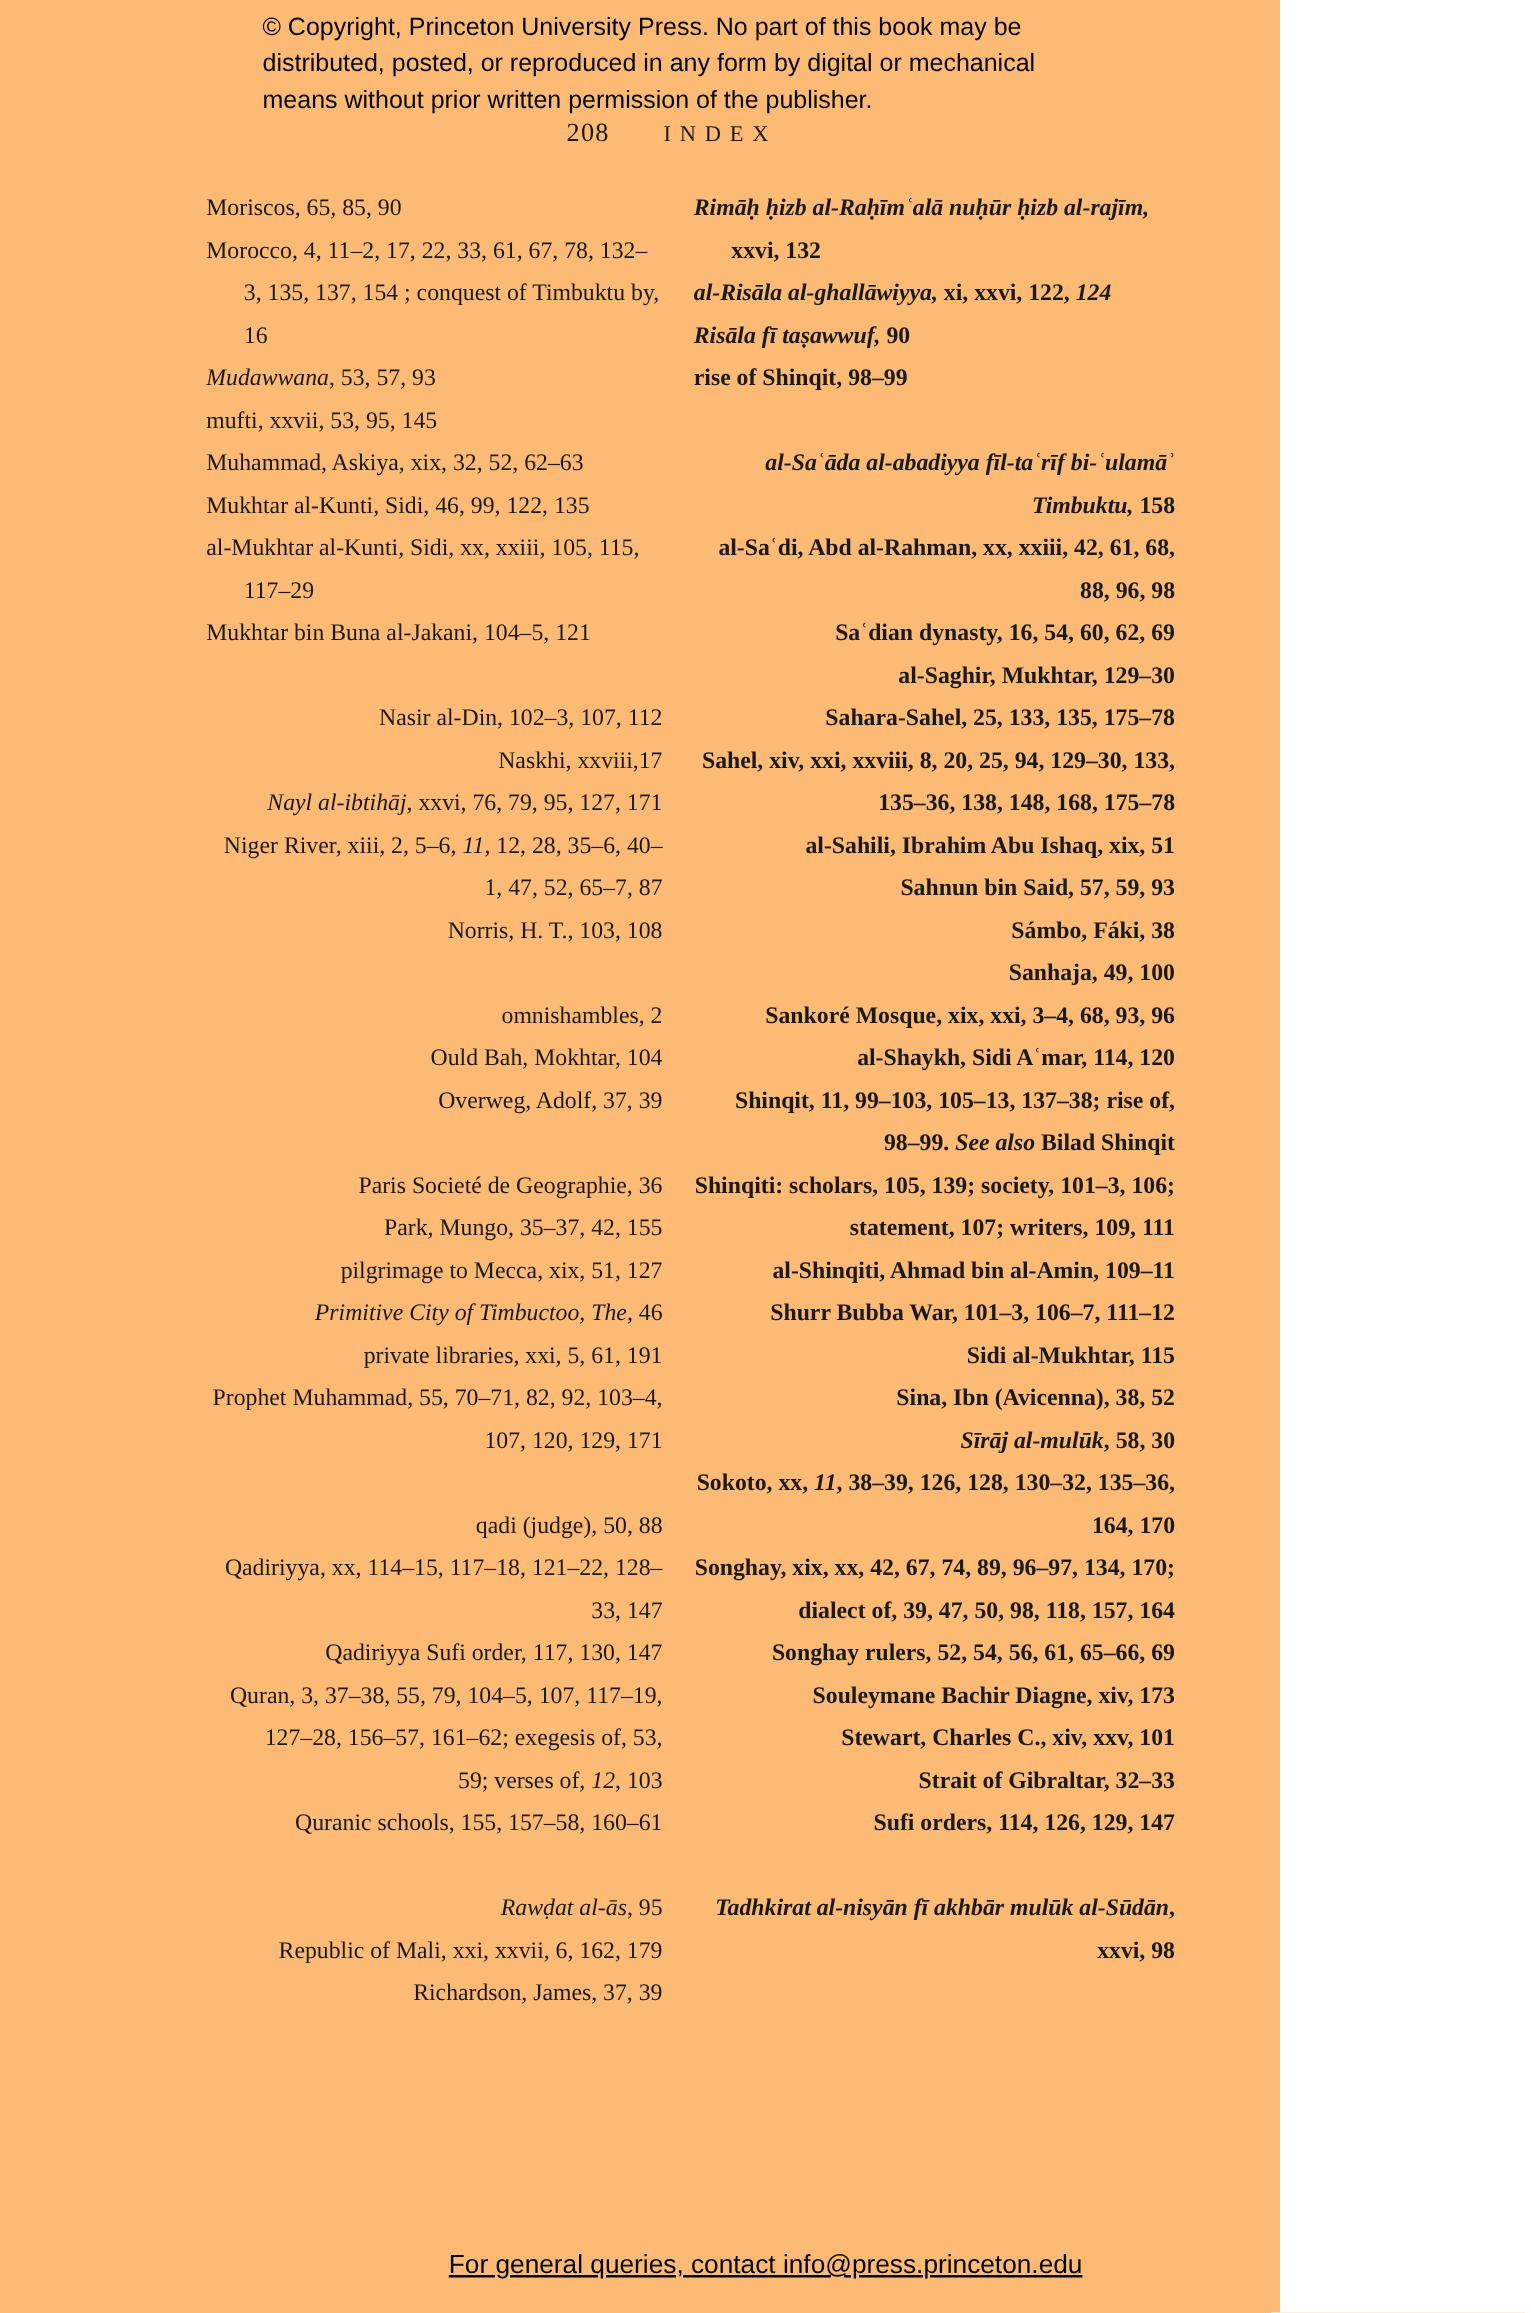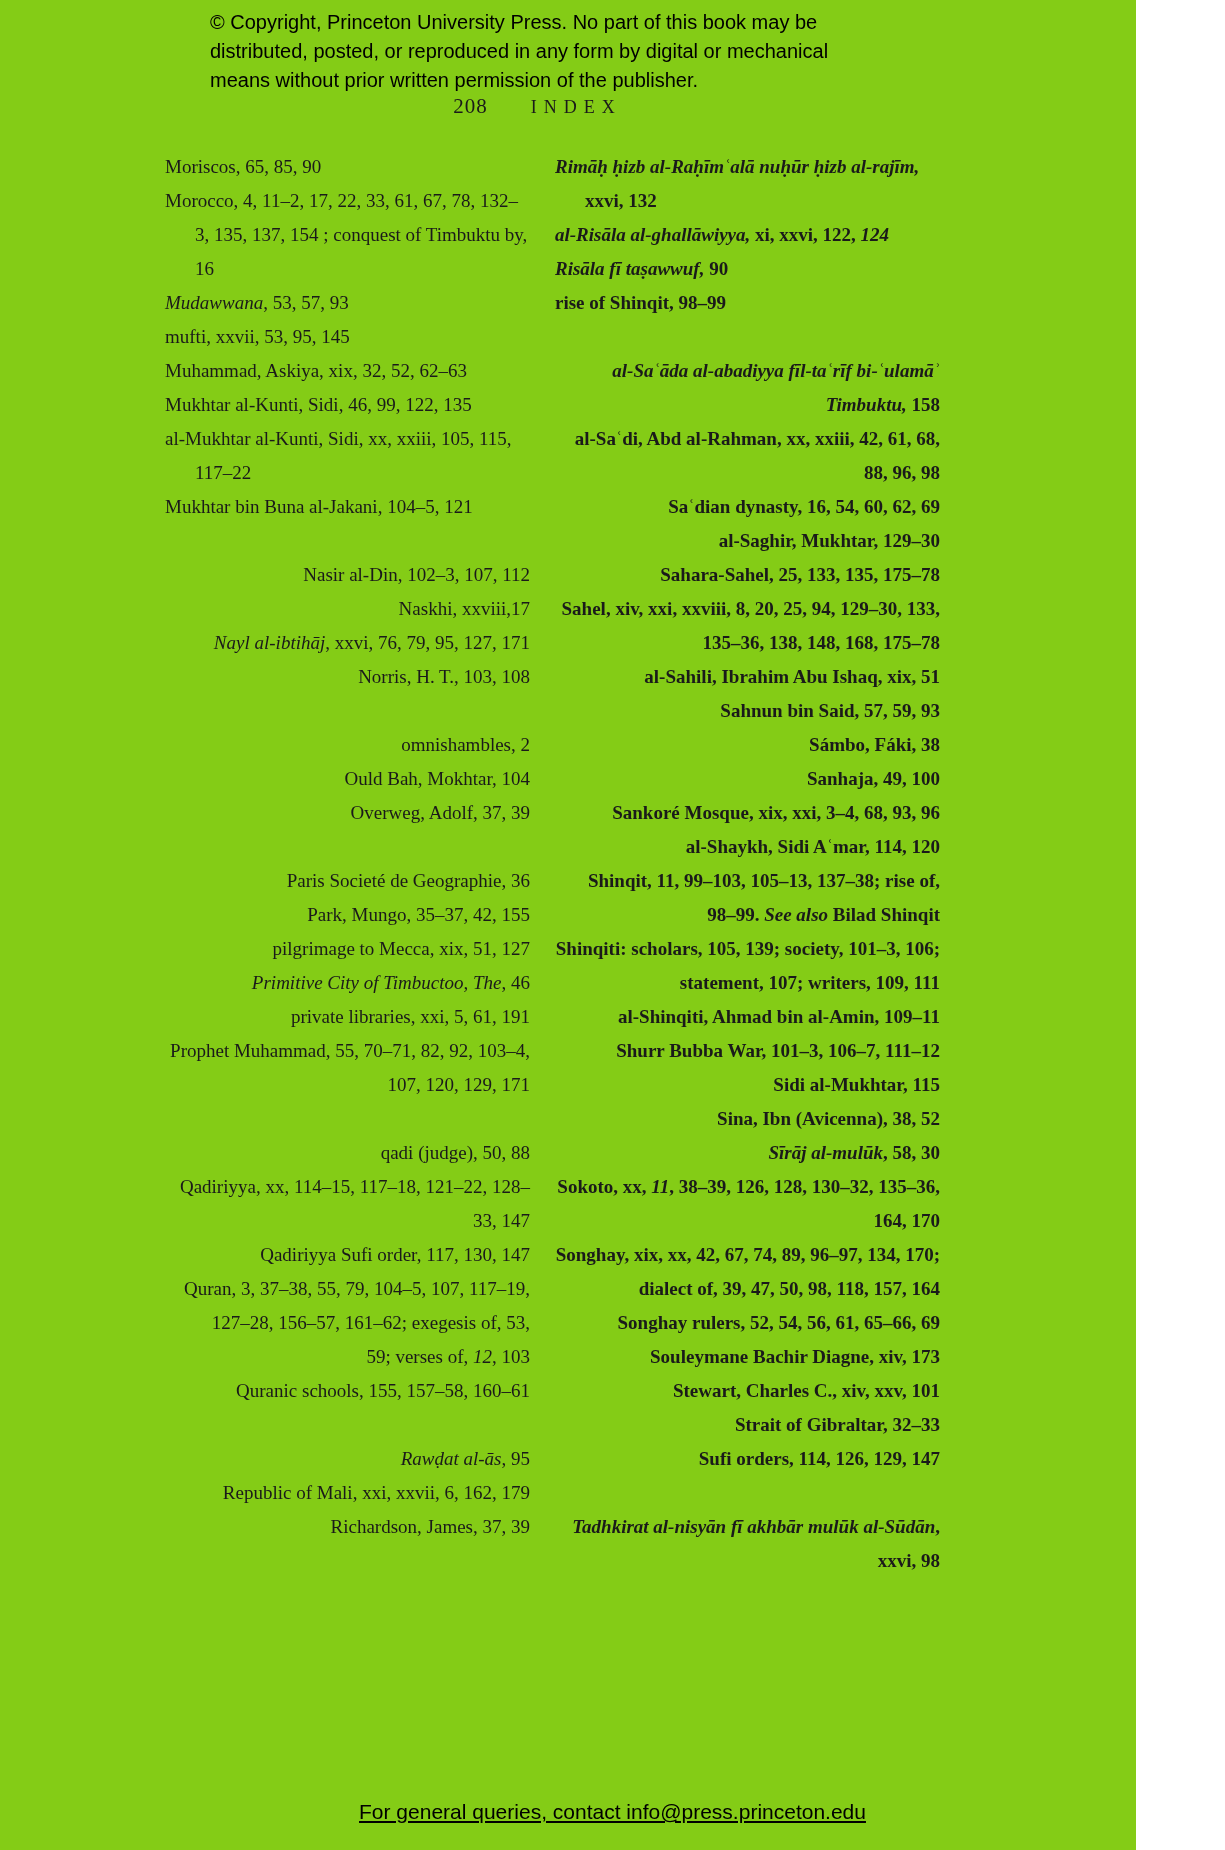--- a/index.html
+++ b/index.html
@@ -1,20 +1,20 @@
 <!DOCTYPE html>
 <html><head>
 <meta charset="utf-8">
 <style>
   html, body { margin: 0; padding: 0; background: #ffffff; }
   .page {
     position: relative;
-    width: 1136px;
+    width: 1024px;
     height: 1850px;
-    background: #84cc16;
+    background: #fdba74;
     color: #141414;
     font-family: "Liberation Serif", "DejaVu Serif", serif;
     overflow: hidden;
   }
   .copyright {
     position: absolute;
     left: 210px;
     top: 8px;
     width: 700px;
     font-family: "Liberation Sans", "DejaVu Sans", sans-serif;
@@ -77,27 +77,28 @@
   </div>
 
   <div class="col col-left">
       <div class="group">
         <p class="entry"><span>Moriscos, 65, 85, 90</span></p>
         <p class="entry"><span>Morocco, 4, 11–2, 17, 22, 33, 61, 67, 78, 132–3, 135, 137, 154 ; conquest of Timbuktu by, 16</span></p>
         <p class="entry"><span class="it">Mudawwana</span><span>, 53, 57, 93</span></p>
         <p class="entry"><span>mufti, xxvii, 53, 95, 145</span></p>
         <p class="entry"><span>Muhammad, Askiya, xix, 32, 52, 62–63</span></p>
         <p class="entry"><span>Mukhtar al-Kunti, Sidi, 46, 99, 122, 135</span></p>
-        <p class="entry"><span>al-Mukhtar al-Kunti, Sidi, xx, xxiii, 105, 115, 117–22</span></p>
+        <p class="entry"><span>al-Mukhtar al-Kunti, Sidi, xx, xxiii, 105, 115, 117–29</span></p>
         <p class="entry"><span>Mukhtar bin Buna al-Jakani, 104–5, 121</span></p>
       </div>
       <div class="group">
         <p class="entry"><span>Nasir al-Din, 102–3, 107, 112</span></p>
         <p class="entry"><span>Naskhi, xxviii,17</span></p>
         <p class="entry"><span class="it">Nayl al-ibtihāj</span><span>, xxvi, 76, 79, 95, 127, 171</span></p>
+        <p class="entry"><span>Niger River, xiii, 2, 5–6, </span><span class="it">11</span><span>, 12, 28, 35–6, 40–1, 47, 52, 65–7, 87</span></p>
         <p class="entry"><span>Norris, H. T., 103, 108</span></p>
       </div>
       <div class="group">
         <p class="entry"><span>omnishambles, 2</span></p>
         <p class="entry"><span>Ould Bah, Mokhtar, 104</span></p>
         <p class="entry"><span>Overweg, Adolf, 37, 39</span></p>
       </div>
       <div class="group">
         <p class="entry"><span>Paris Societé de Geographie, 36</span></p>
         <p class="entry"><span>Park, Mungo, 35–37, 42, 155</span></p>

